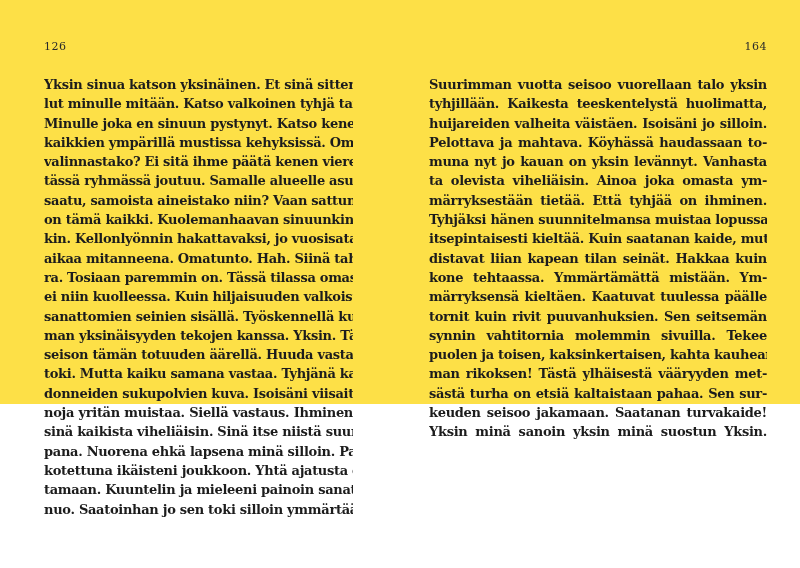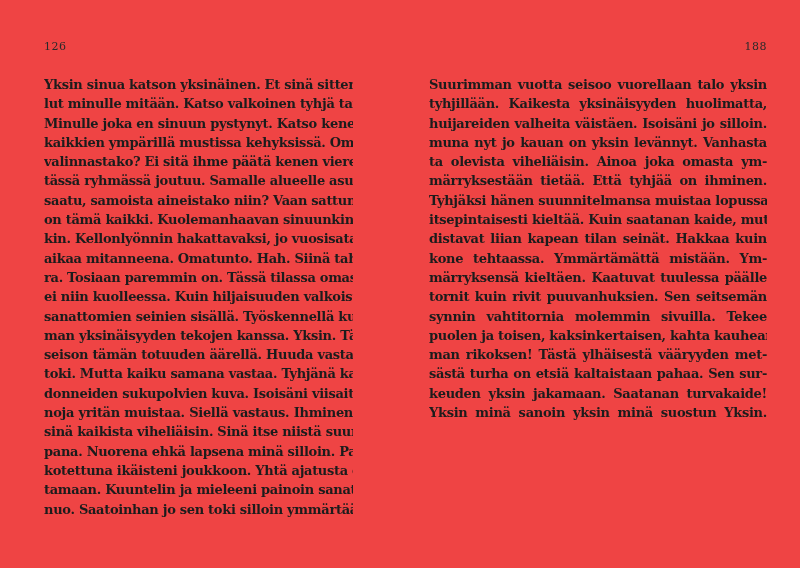--- a/index.html
+++ b/index.html
@@ -8,22 +8,22 @@
     width: 800px;
     height: 568px;
     overflow: hidden;
     background: #ffffff;
     font-family: "DejaVu Serif", serif;
   }
 
   .spread {
     position: relative;
     width: 800px;
-    height: 568px;
-    background: #ef4444;
+    height: 404px;
+    background: #fde047;
   }
 
   .page {
     position: absolute;
     top: 40px;
   }
 
   .page-left  { left: 44px;  width: 309px; }
   .page-right { left: 429px; width: 338px; }
 
@@ -86,36 +86,37 @@
         <div class="text-line">noja yritän muistaa. Siellä vastaus. Ihminen</div>
         <div class="text-line">sinä kaikista viheliäisin. Sinä itse niistä suurim-</div>
         <div class="text-line">pana. Nuorena ehkä lapsena minä silloin. Pa-</div>
         <div class="text-line">kotettuna ikäisteni joukkoon. Yhtä ajatusta edus-</div>
         <div class="text-line">tamaan. Kuuntelin ja mieleeni painoin sanat</div>
         <div class="text-line">nuo. Saatoinhan jo sen toki silloin ymmärtää.</div>
       </div>
   </div>
 
   <div class="page page-right">
-    <div class="page-number">188</div>
+    <div class="page-number">164</div>
     <div class="text-block">
         <div class="text-line">Suurimman vuotta seisoo vuorellaan talo yksin</div>
-        <div class="text-line">tyhjillään. Kaikesta yksinäisyyden huolimatta,</div>
+        <div class="text-line">tyhjillään. Kaikesta teeskentelystä huolimatta,</div>
         <div class="text-line">huijareiden valheita väistäen. Isoisäni jo silloin.</div>
+        <div class="text-line">Pelottava ja mahtava. Köyhässä haudassaan to-</div>
         <div class="text-line">muna nyt jo kauan on yksin levännyt. Vanhasta</div>
         <div class="text-line">ta olevista viheliäisin. Ainoa joka omasta ym-</div>
         <div class="text-line">märryksestään tietää. Että tyhjää on ihminen.</div>
         <div class="text-line">Tyhjäksi hänen suunnitelmansa muistaa lopussa</div>
         <div class="text-line">itsepintaisesti kieltää. Kuin saatanan kaide, mut-</div>
         <div class="text-line">distavat liian kapean tilan seinät. Hakkaa kuin</div>
         <div class="text-line">kone tehtaassa. Ymmärtämättä mistään. Ym-</div>
         <div class="text-line">märryksensä kieltäen. Kaatuvat tuulessa päälle</div>
         <div class="text-line">tornit kuin rivit puuvanhuksien. Sen seitsemän</div>
         <div class="text-line">synnin vahtitornia molemmin sivuilla. Tekee</div>
         <div class="text-line">puolen ja toisen, kaksinkertaisen, kahta kauheam-</div>
         <div class="text-line">man rikoksen! Tästä ylhäisestä vääryyden met-</div>
         <div class="text-line">sästä turha on etsiä kaltaistaan pahaa. Sen sur-</div>
-        <div class="text-line">keuden yksin jakamaan. Saatanan turvakaide!</div>
+        <div class="text-line">keuden seisoo jakamaan. Saatanan turvakaide!</div>
         <div class="text-line">Yksin minä sanoin yksin minä suostun Yksin.</div>
       </div>
   </div>
 
 </div>
 
 </body></html>

